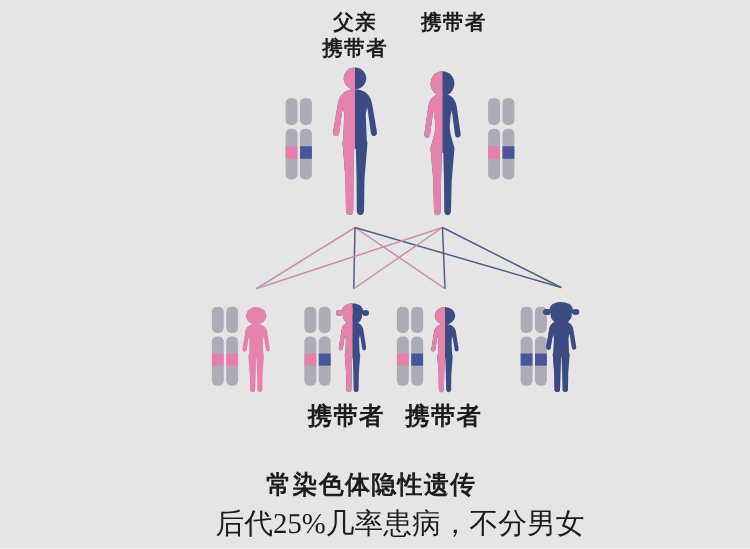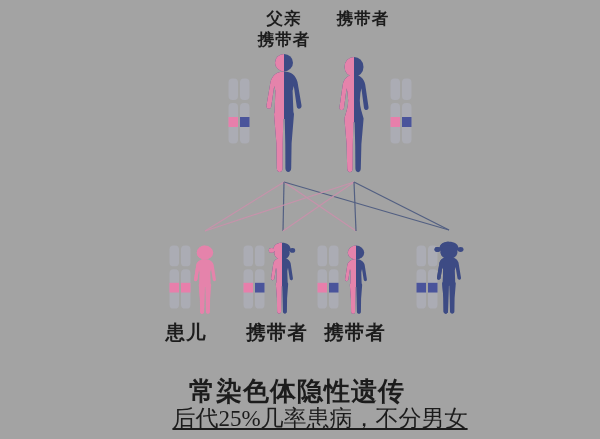--- a/index.html
+++ b/index.html
@@ -1,24 +1,24 @@
 <!DOCTYPE html>
 <html><head>
 <meta charset="utf-8">
 <style>
   html,body{margin:0;padding:0;background:#fff;}
   .stage{
-    position:relative;width:600px;height:439px;background:#a3a3a3;overflow:hidden;
+    position:relative;width:600px;height:439px;background:#e5e5e5;overflow:hidden;
     font-family:"Liberation Sans","DejaVu Sans",sans-serif;color:#1c1c1c;
   }
   .cx{position:absolute;transform:translateX(-50%);white-space:nowrap;text-align:center;}
   .plabel{font-size:16.5px;font-weight:700;line-height:21px;letter-spacing:1px;}
   .clabel{font-size:19.5px;font-weight:700;letter-spacing:1px;}
-  .title{font-size:26px;font-weight:700;letter-spacing:1px;}
-  .subtitle{font-size:23px;font-weight:400;font-family:"Liberation Serif","DejaVu Serif",serif;text-decoration:underline;}
+  .title{font-size:20px;font-weight:700;letter-spacing:1px;}
+  .subtitle{font-size:23px;font-weight:400;font-family:"Liberation Serif","DejaVu Serif",serif;}
   .fig,.chrom{position:absolute;}
   .fig svg,.chrom svg{display:block;width:100%;height:100%;}
   .lines{position:absolute;left:0;top:0;width:600px;height:439px;}
 </style>
 </head>
 <body>
 
 <div class="stage">
 
   <div class="cx plabel" style="left:284px;top:8px;">
@@ -195,20 +195,19 @@
           </g>
           <clipPath id="cl6">
             <rect x="-2" y="-2" width="24" height="200"></rect>
           </clipPath>
         </defs>
         <use href="#s6" fill="#3d4b84"></use>
         <use href="#s6" fill="#3d4b84" clip-path="url(#cl6)"></use>
       </svg>
     </div>
 
-  <div class="cx clabel" style="left:186px;top:319px;">患儿</div>
   <div class="cx clabel" style="left:277px;top:319px;">携带者</div>
   <div class="cx clabel" style="left:355px;top:319px;">携带者</div>
 
   <div class="cx title" style="left:297px;top:374px;">常染色体隐性遗传</div>
   <div class="cx subtitle" style="left:320px;top:403px;">后代25%几率患病，不分男女</div>
 
 </div>
 
 </body></html>

